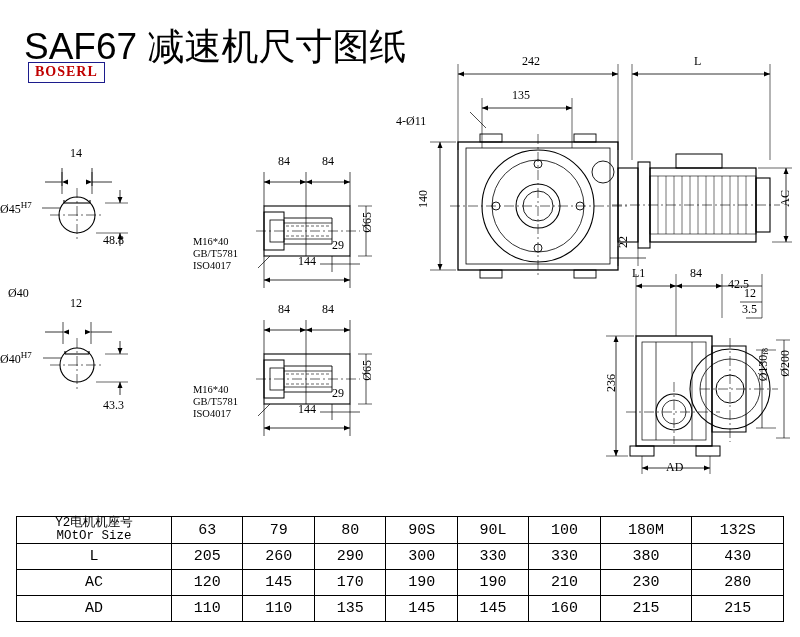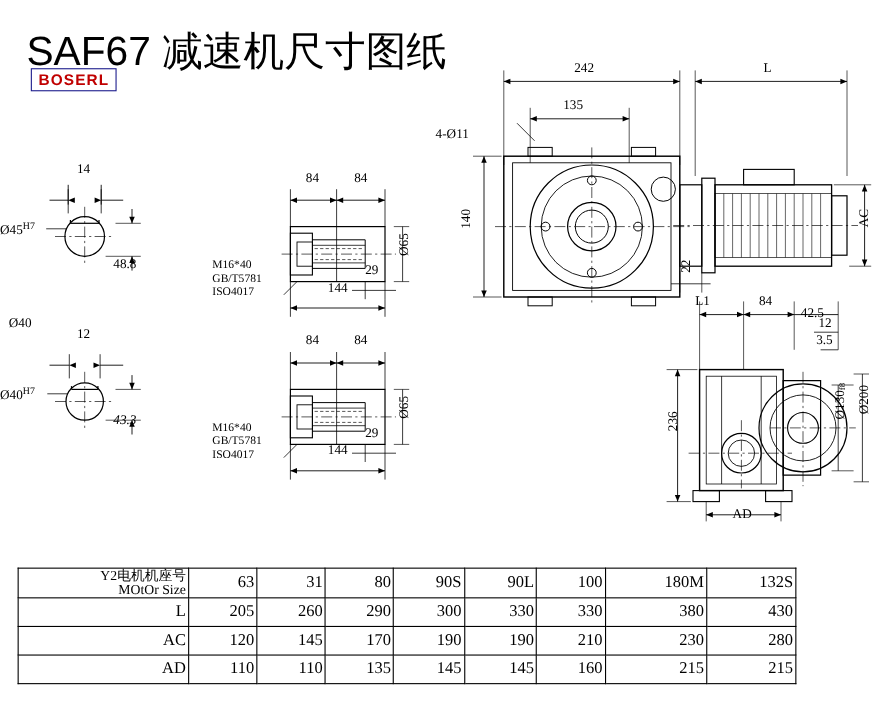--- a/index.html
+++ b/index.html
@@ -16,37 +16,37 @@
     left:24px;top:22px;
     font-size:37px;font-weight:normal;
     font-family:"Liberation Sans", sans-serif;
     letter-spacing:0px;
     white-space:nowrap;
   }
   #logo{
     left:28px;top:62px;
     border:1.5px solid #1c1c8c;
     color:#c00000;
-    font-family:Liberation Sans, sans-serif;
+    font-family:Liberation Serif, serif;
     font-weight:bold;
     font-size:14px;
     padding:1px 6px 2px 6px;
     letter-spacing:1px;
     background:#fff;
   }
   .dim{font-size:12px;font-family:"Liberation Serif",serif;white-space:nowrap;}
   .dimsm{font-size:10.5px;font-family:"Liberation Serif",serif;white-space:nowrap;}
   .vert{writing-mode:vertical-rl;transform:rotate(180deg);}
   
   #spec-table{
-    position:absolute;left:16px;top:516px;width:708px;
+    position:absolute;left:16px;top:516px;width:768px;
     border-collapse:collapse;
-    font-family:Liberation Serif, serif;
+    font-family:Liberation Mono, monospace;
     font-size:15px;
-    text-align:right;
+    text-align:center;
   }
   #spec-table td{
     border:1px solid #000;
     height:25px;
     padding:0 2px;
   }
   #spec-table td.head{
     font-size:12.5px;
     line-height:13px;
     width:150px;
@@ -114,21 +114,21 @@
     <line x1="61" y1="48" x2="43" y2="48" stroke="#000" stroke-width="0.7"></line>
     <line x1="105" y1="44" x2="128" y2="44" stroke="#000" stroke-width="0.6"></line>
     <line x1="96" y1="72" x2="128" y2="72" stroke="#000" stroke-width="0.6"></line>
     <line x1="120" y1="31" x2="120" y2="44" stroke="#000" stroke-width="0.8"></line>
     <line x1="120" y1="72" x2="120" y2="85" stroke="#000" stroke-width="0.8"></line>
     <polygon points="120,44 117.5,38 122.5,38" fill="#000"></polygon>
     <polygon points="120,72 117.5,78 122.5,78" fill="#000"></polygon>
   </svg>
   <div class="abs dim" style="left:70px;top:-14px;">12</div>
   <div class="abs dim" style="left:0px;top:40px;"><span>Ø40</span><sup style="font-size:9px">H7</sup></div>
-  <div class="abs dim" style="left:103px;top:64px;font-style:italic;">43.3</div>
+  <div class="abs dim" style="left:103px;top:88px;">43.3</div>
 </div>
 
 <div class="abs" style="left:240px;top:160px;width:160px;height:130px;">
   <svg width="160" height="130">
 
     <line x1="24" y1="12" x2="24" y2="46" stroke="#000" stroke-width="0.7"></line>
     <line x1="66" y1="12" x2="66" y2="46" stroke="#000" stroke-width="0.7"></line>
     <line x1="110" y1="12" x2="110" y2="46" stroke="#000" stroke-width="0.7"></line>
     <line x1="24" y1="22" x2="66" y2="22" stroke="#000" stroke-width="0.8"></line>
     <line x1="66" y1="22" x2="110" y2="22" stroke="#000" stroke-width="0.8"></line>
@@ -394,21 +394,21 @@
 </div>
 
 <table id="spec-table">
   <tbody>
     <tr>
       <td class="head">
         <div>Y2电机机座号</div>
         <div>MOtOr Size</div>
       </td>
       <td>63</td>
-      <td>31</td>
+      <td>79</td>
       <td>80</td>
       <td>90S</td>
       <td>90L</td>
       <td>100</td>
       <td>180M</td>
       <td>132S</td>
     </tr>
     <tr>
       <td class="rowlabel">L</td>
       <td>205</td>

